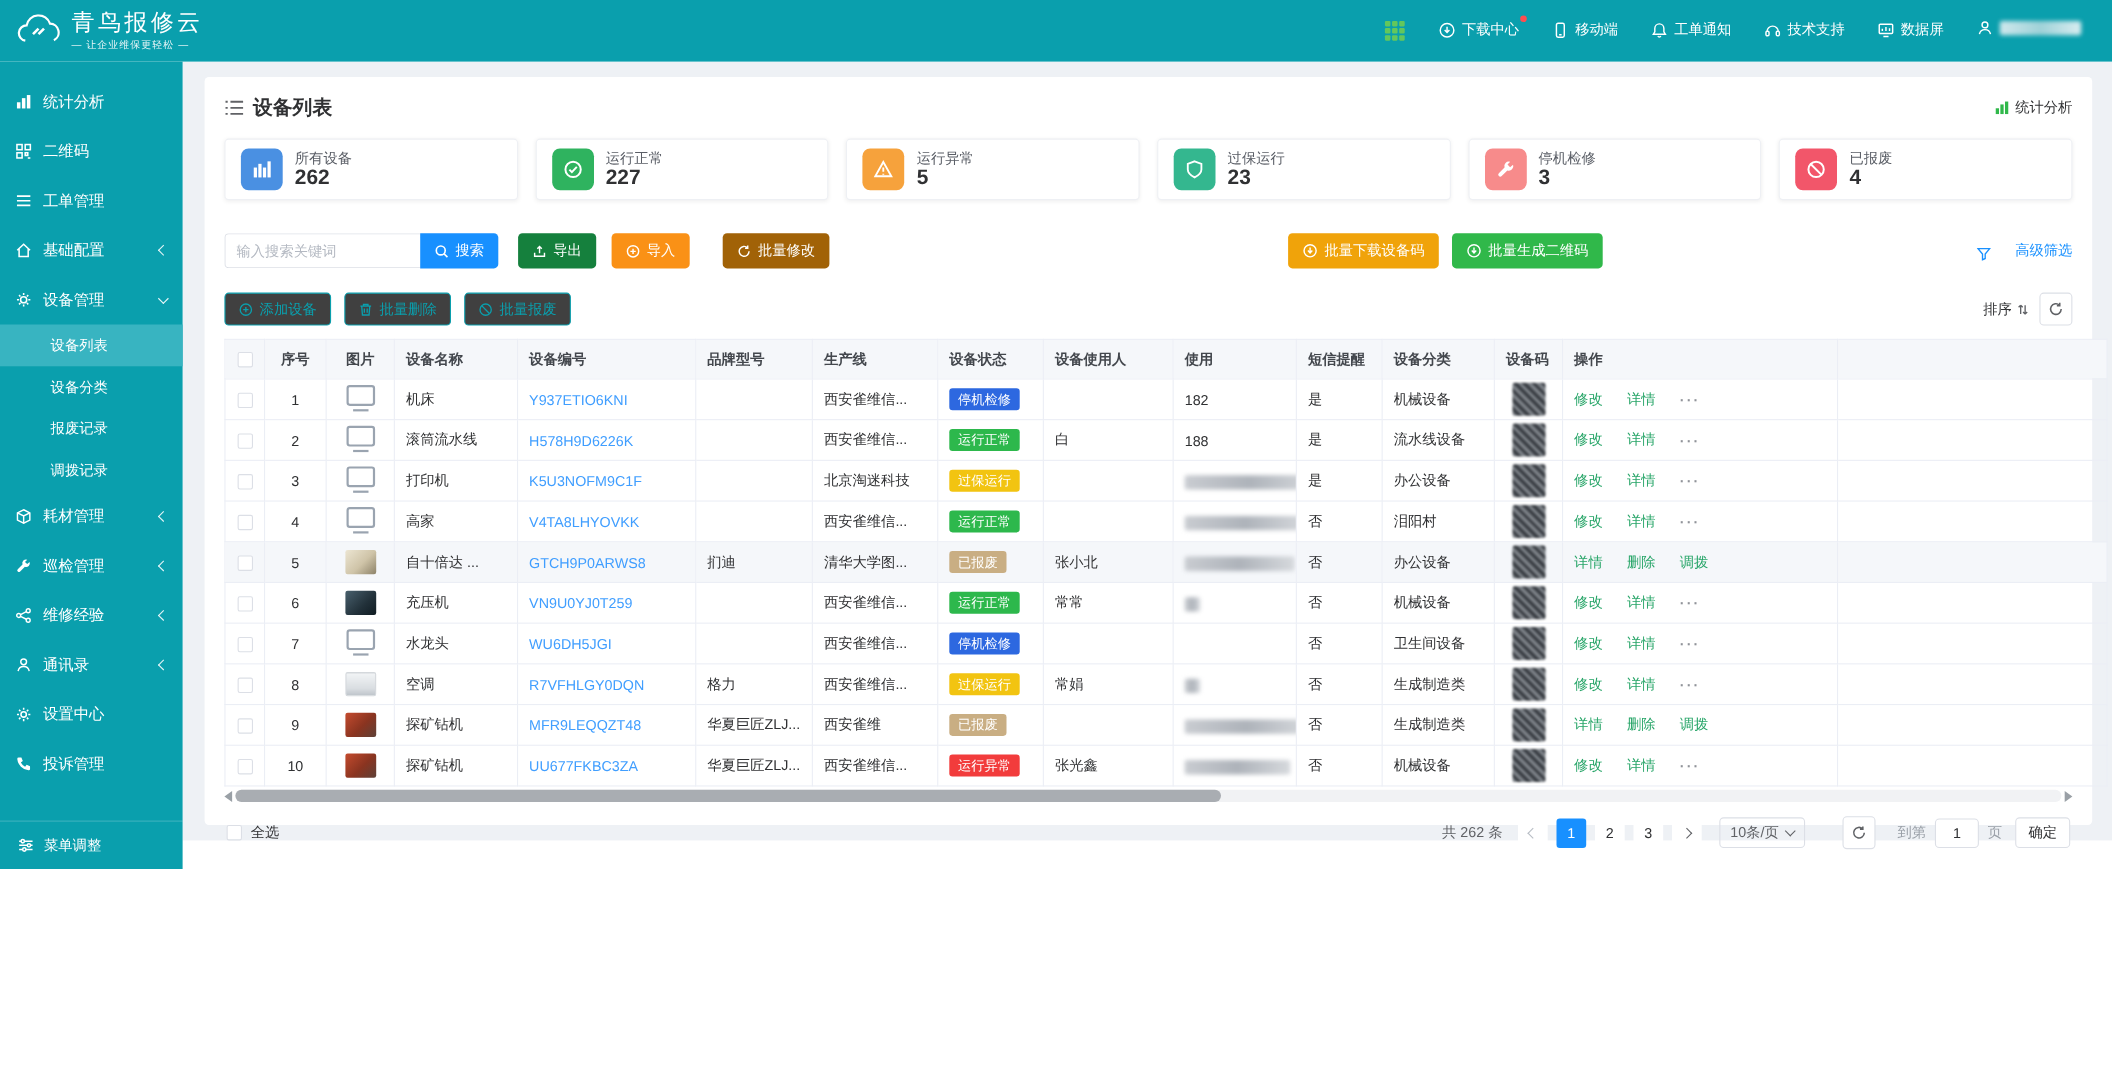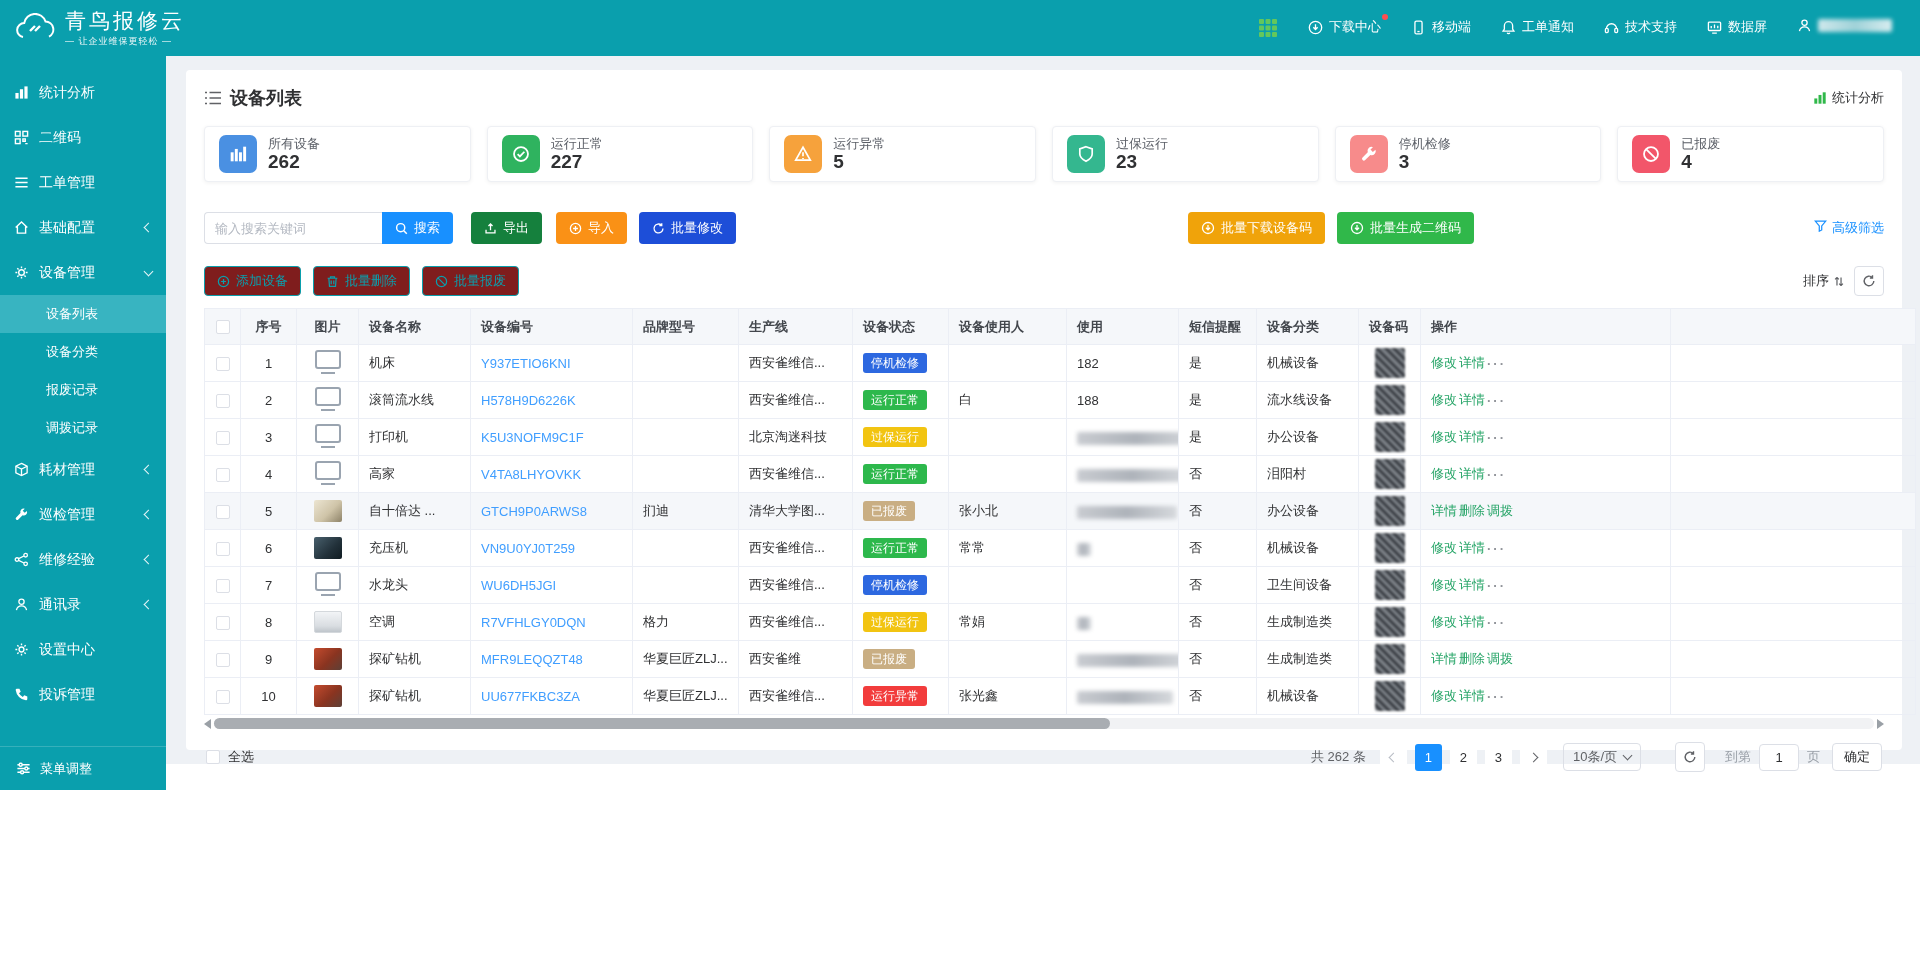--- a/index.html
+++ b/index.html
@@ -46,47 +46,47 @@
 
   
   .toolbar-row{display:flex;align-items:center;margin-top:30px}
   .search-box{display:flex}
   .search-input{width:178px;height:32px;border:1px solid #dcdfe6;border-right:none;border-radius:4px 0 0 4px;padding:0 10px;font-size:13px;color:#333;outline:none}
   .search-input::placeholder{color:#b4b9c2}
   .btn{height:32px;border:none;border-radius:4px;color:#fff;font-size:13px;display:inline-flex;align-items:center;gap:6px;padding:0 13px;cursor:pointer;white-space:nowrap}
   .btn-search{border-radius:0 4px 4px 0;background:#1890ff}
   .btn-blue{background:#15803d;margin-left:18px}
   .btn-orange{background:#fa9116;margin-left:14px}
-  .btn-tealgreen{background:#1d4ed8;margin-left:12px}
+  .btn-tealgreen{background:#a16207;margin-left:30px}
   .btn-amber{background:#f0a30a}
   .btn-green{background:#30b84a;margin-left:12px}
   .toolbar-right{margin-left:auto;display:flex;align-items:center}
-  .adv-filter{display:flex;align-items:flex-start;gap:5px;color:#1890ff;font-size:13px;cursor:pointer;margin-left:340px}
+  .adv-filter{display:flex;align-items:flex-end;gap:22px;color:#1890ff;font-size:13px;cursor:pointer;margin-left:340px}
 
   
   .actions-row{display:flex;align-items:center;margin-top:22px}
-  .btn-outline{height:30px;background:#7f1d1d;border:1px solid #0a9fad;color:#0a9fad;border-radius:4px;font-size:13px;display:inline-flex;align-items:center;gap:6px;padding:0 12px;cursor:pointer;margin-right:12px}
+  .btn-outline{height:30px;background:#404040;border:1px solid #0a9fad;color:#0a9fad;border-radius:4px;font-size:13px;display:inline-flex;align-items:center;gap:6px;padding:0 12px;cursor:pointer;margin-right:12px}
   .actions-right{margin-left:auto;display:flex;align-items:center;gap:9px}
   .sort-link{display:flex;align-items:center;gap:4px;font-size:13px;color:#303133;cursor:pointer}
   .icon-btn{width:30px;height:30px;border:1px solid #dcdfe6;border-radius:4px;background:#fff;display:flex;align-items:center;justify-content:center;cursor:pointer}
 
   
   .table-wrap{margin-top:12px}
   table{border-collapse:collapse;table-layout:fixed;width:1712px}
   th,td{border-right:1px solid #ebeef5;border-bottom:1px solid #ebeef5;font-size:13px;color:#303133;padding:0 10px;height:37px;text-align:left;overflow:hidden;white-space:nowrap}
   thead th{background:#f5f7fa;font-weight:bold;color:#43474d;height:36px;border-top:1px solid #ebeef5}
   th:first-child,td:first-child{border-left:1px solid #ebeef5}
   .c-center{text-align:center}
   tr.hover td{background:#f5f7fa}
   .cb{width:14px;height:14px;border:1px solid #dcdfe6;border-radius:2px;display:inline-block;background:#fff;vertical-align:middle;cursor:pointer}
   .code-link{color:#409eff;cursor:pointer;text-decoration:none}
   .ellip{display:block;overflow:hidden;text-overflow:ellipsis;white-space:nowrap}
   .badge{display:inline-block;padding:3px 8px;border-radius:3px;font-size:12px;color:#fff;line-height:14px}
   .b-blue{background:#2d68e0}.b-green{background:#2db84c}.b-yellow{background:#f2c411}.b-tan{background:#c9ae83}.b-red{background:#f23c3c}
-  .ops{display:inline-flex;align-items:center;gap:2px}
+  .ops{display:inline-flex;align-items:center;gap:22px}
   .op-link{color:#27a568;cursor:pointer;text-decoration:none}
   .op-more{color:#909399;cursor:pointer;letter-spacing:2px;font-weight:bold;text-decoration:none}
   .dev-icon{width:26px;height:19px;border:2px solid #9aa4b0;border-radius:3px;display:inline-block;position:relative;margin-bottom:5px}
   .dev-icon::after{content:"";position:absolute;left:50%;transform:translateX(-50%);bottom:-7px;width:14px;height:2px;background:#9aa4b0}
   .photo{width:28px;height:22px;border-radius:2px;display:inline-block;vertical-align:middle}
   .photo-doc{background:linear-gradient(135deg,#ece5d2 0%,#cfc4a8 55%,#8d8268 100%)}
   .photo-dark{background:linear-gradient(135deg,#49606d 0%,#22313a 60%,#101c22 100%)}
   .photo-ac{background:linear-gradient(180deg,#f2f4f6 0%,#d9dde1 70%,#bfc5cb 100%);border:1px solid #d4d8dc}
   .photo-machine{background:linear-gradient(135deg,#c44b2e 0%,#8a3420 55%,#5d4037 100%)}
   .qr-thumb{width:30px;height:30px;display:inline-block;border-radius:2px;background:repeating-linear-gradient(45deg,#7a7f85 0 3px,#3c4046 3px 6px);filter:blur(1px);vertical-align:middle;cursor:pointer}

